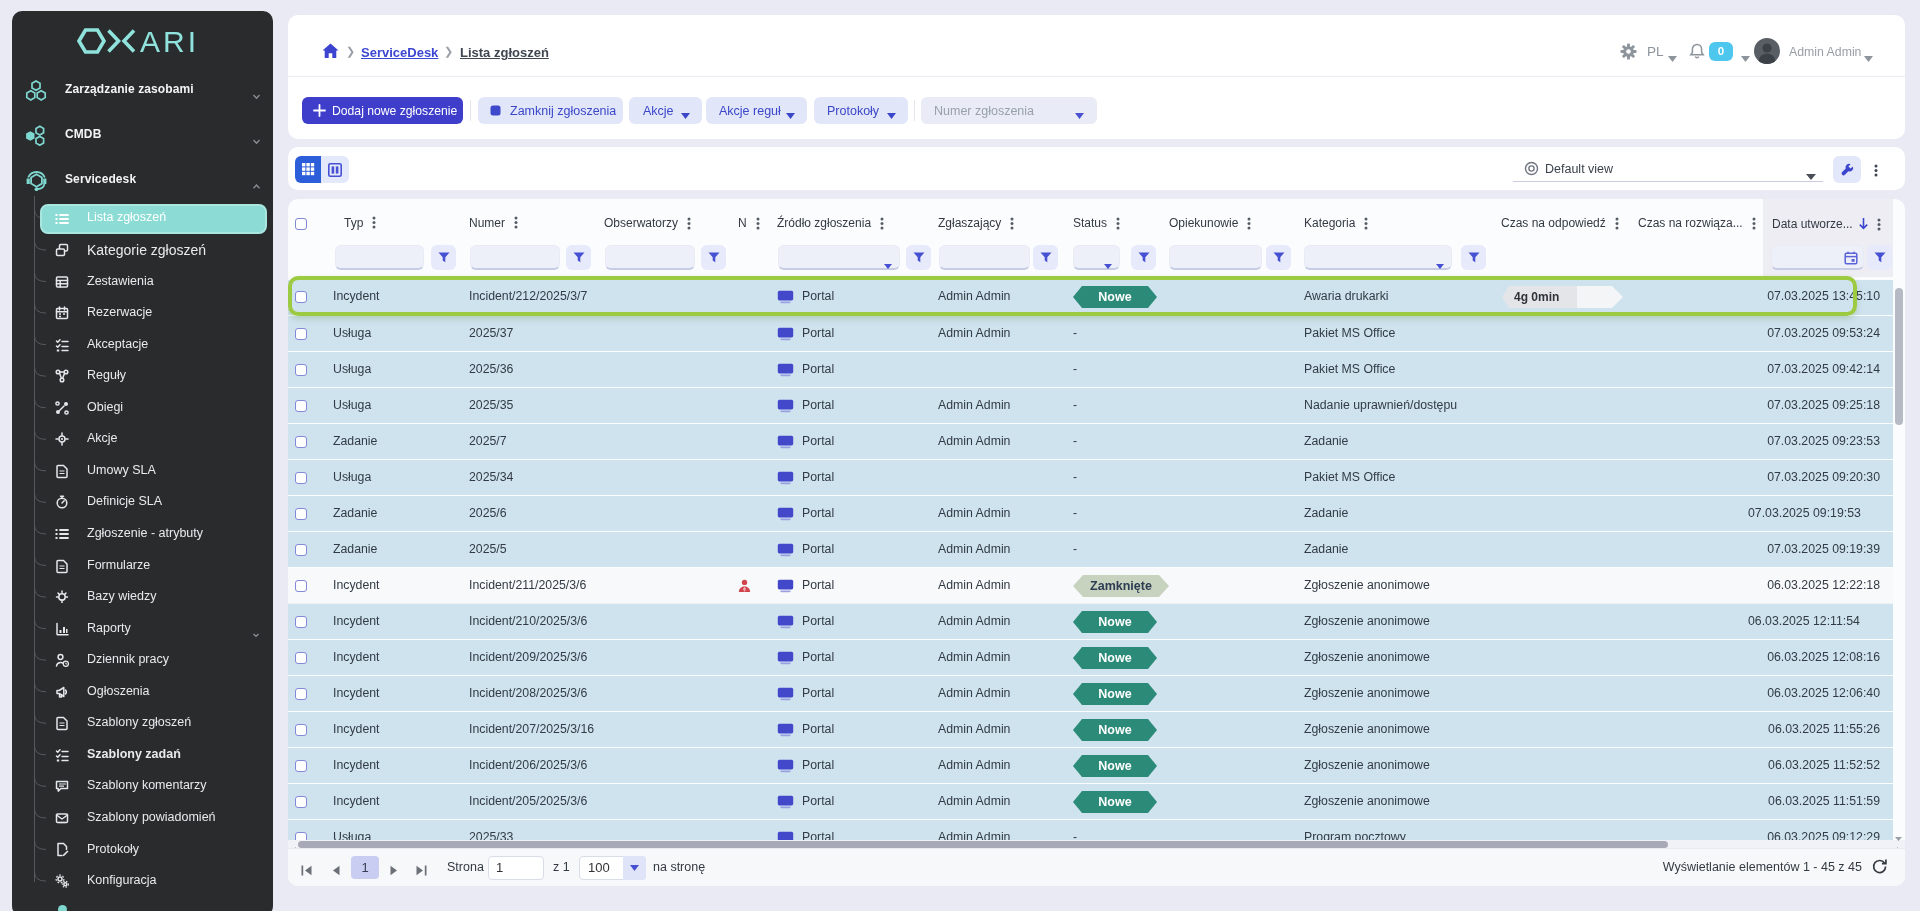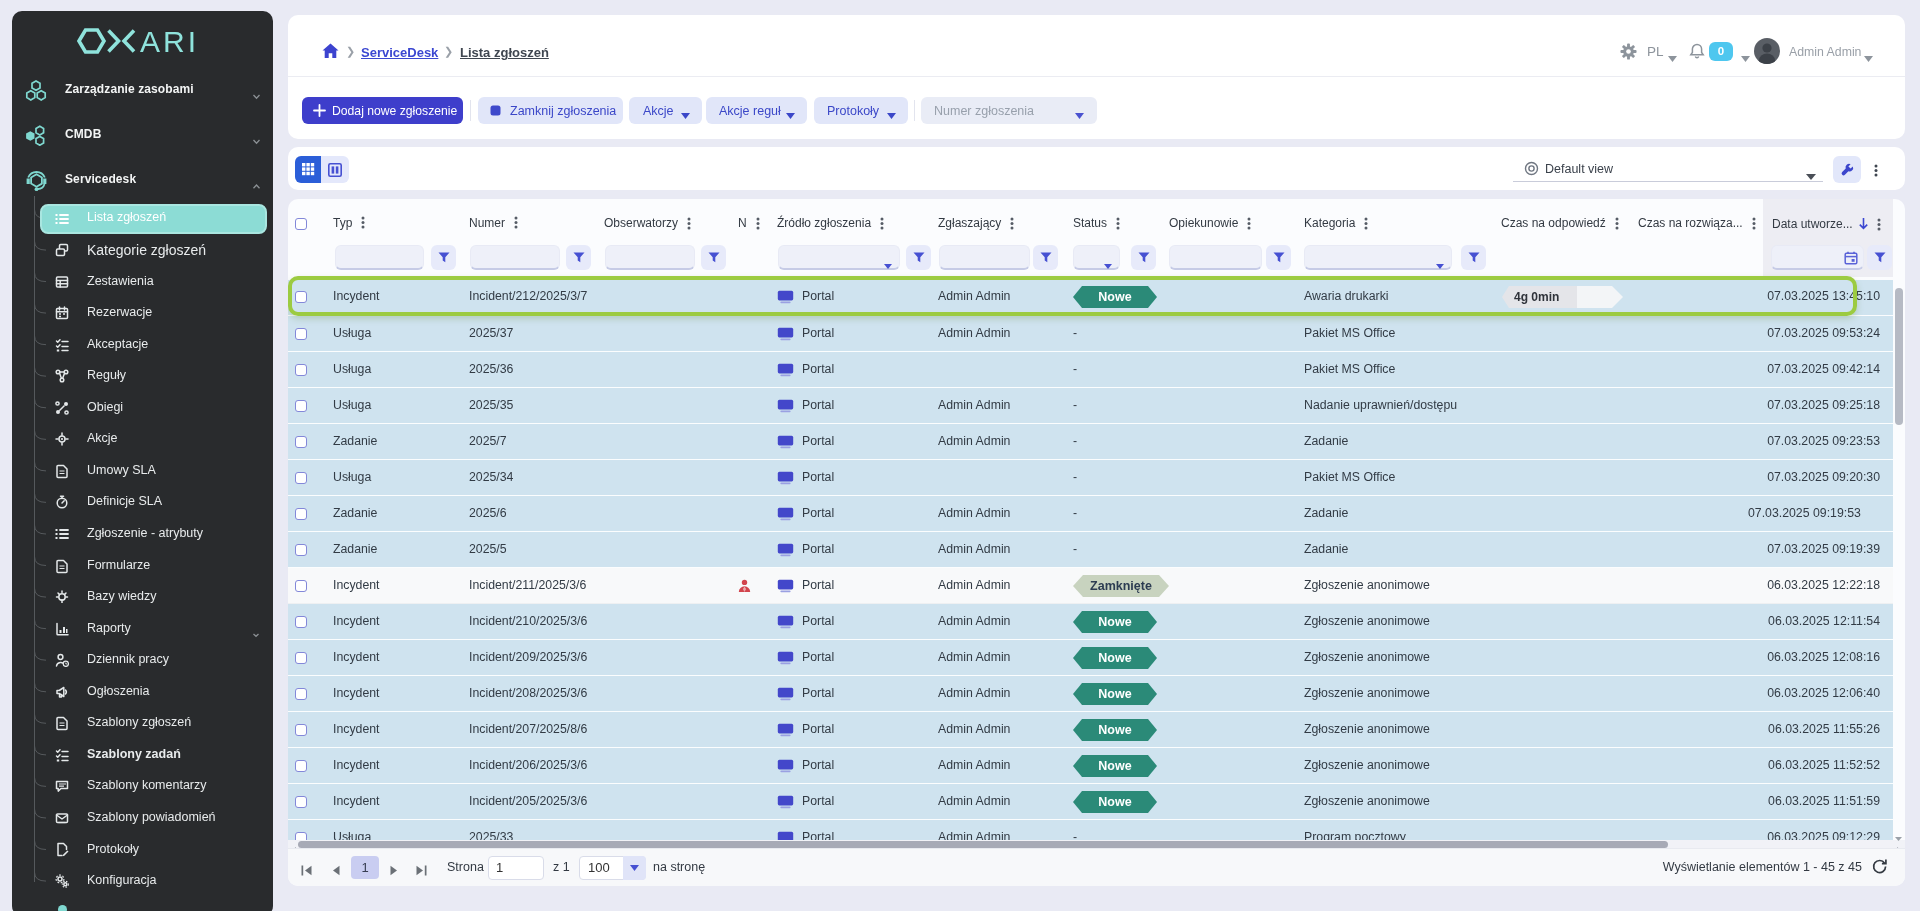--- a/index.html
+++ b/index.html
@@ -332,21 +332,21 @@
     </svg>
   </div>
 <div class="a" style="left:1874px;top:163px"><svg width="4" height="13" viewBox="0 0 4 13" style="">
       <circle cx="2" cy="2" r="1.5" fill="#3f4650"></circle>
       <circle cx="2" cy="6.5" r="1.5" fill="#3f4650"></circle>
       <circle cx="2" cy="11" r="1.5" fill="#3f4650"></circle>
     </svg></div>
 <div class="a" style="left:288px;top:199px;width:1617px;height:687px;background:#fbfcfe;border-radius:10px;overflow:hidden">
     <div class="a" style="left:1475px;top:0;width:130px;height:78px;background:#ededf3"></div>
     <div class="a cb" style="left:7px;top:19px"></div>
-    <div class="a lbl" style="left:45px;top:17px;display:flex;align-items:flex-start;gap:9px">
+    <div class="a lbl" style="left:56px;top:17px;display:flex;align-items:flex-start;gap:9px">
       <span>Typ</span>
       <svg width="4" height="13" viewBox="0 0 4 13" style="">
         <circle cx="2" cy="2" r="1.5" fill="#565c66"></circle>
         <circle cx="2" cy="6.5" r="1.5" fill="#565c66"></circle>
         <circle cx="2" cy="11" r="1.5" fill="#565c66"></circle>
       </svg>
     </div>
     <div class="a lbl" style="left:181px;top:17px;display:flex;align-items:flex-start;gap:9px">
       <span>Numer</span>
       <svg width="4" height="13" viewBox="0 0 4 13" style="">
@@ -652,21 +652,21 @@
       <div class="a" style="left:489px;top:11px"><svg width="17" height="14" viewBox="0 0 17 14" style="">
           <rect x="0.8" y="0.8" width="15.4" height="9.6" rx="1.6" fill="#4347ca"></rect>
           <rect x="3.4" y="11.6" width="10.2" height="1.7" rx="0.8" fill="#9aa0e2"></rect>
         </svg></div>
       <div class="a cell" style="left:514px;top:10px">Portal</div>
       <div class="a cell" style="left:650px;top:10px">Admin Admin</div>
       <div class="a" style="left:785px;top:7px">
         <div style="width:84px;height:22px;background:#2b8a78;color:#fff;font-size:12.5px;font-weight:700;text-align:center;line-height:22px;clip-path:polygon(9px 0,75px 0,100% 50%,75px 100%,9px 100%,0 50%)">Nowe</div>
       </div>
       <div class="a cell" style="left:1016px;top:10px">Zgłoszenie anonimowe</div>
-      <div class="a cell" style="left:1460px;top:10px;width:132px;text-align:right">06.03.2025 12:11:54</div>
+      <div class="a cell" style="left:1460px;top:10px;width:132px;">06.03.2025 12:11:54</div>
     </div>
     <div class="a" style="left:0;top:441px;width:1605px;height:36px;background:#cfe3ef;border-bottom:1px solid rgba(255,255,255,.9);">
       <div class="a cb" style="left:7px;top:12px"></div>
       <div class="a cell" style="left:45px;top:10px">Incydent</div>
       <div class="a cell" style="left:181px;top:10px">Incident/209/2025/3/6</div>
       <div class="a" style="left:489px;top:11px"><svg width="17" height="14" viewBox="0 0 17 14" style="">
           <rect x="0.8" y="0.8" width="15.4" height="9.6" rx="1.6" fill="#4347ca"></rect>
           <rect x="3.4" y="11.6" width="10.2" height="1.7" rx="0.8" fill="#9aa0e2"></rect>
         </svg></div>
       <div class="a cell" style="left:514px;top:10px">Portal</div>
@@ -689,21 +689,21 @@
       <div class="a cell" style="left:650px;top:10px">Admin Admin</div>
       <div class="a" style="left:785px;top:7px">
         <div style="width:84px;height:22px;background:#2b8a78;color:#fff;font-size:12.5px;font-weight:700;text-align:center;line-height:22px;clip-path:polygon(9px 0,75px 0,100% 50%,75px 100%,9px 100%,0 50%)">Nowe</div>
       </div>
       <div class="a cell" style="left:1016px;top:10px">Zgłoszenie anonimowe</div>
       <div class="a cell" style="left:1460px;top:10px;width:132px;text-align:right">06.03.2025 12:06:40</div>
     </div>
     <div class="a" style="left:0;top:513px;width:1605px;height:36px;background:#cfe3ef;border-bottom:1px solid rgba(255,255,255,.9);">
       <div class="a cb" style="left:7px;top:12px"></div>
       <div class="a cell" style="left:45px;top:10px">Incydent</div>
-      <div class="a cell" style="left:181px;top:10px">Incident/207/2025/8/6</div>
+      <div class="a cell" style="left:181px;top:10px">Incident/207/2025/3/16</div>
       <div class="a" style="left:489px;top:11px"><svg width="17" height="14" viewBox="0 0 17 14" style="">
           <rect x="0.8" y="0.8" width="15.4" height="9.6" rx="1.6" fill="#4347ca"></rect>
           <rect x="3.4" y="11.6" width="10.2" height="1.7" rx="0.8" fill="#9aa0e2"></rect>
         </svg></div>
       <div class="a cell" style="left:514px;top:10px">Portal</div>
       <div class="a cell" style="left:650px;top:10px">Admin Admin</div>
       <div class="a" style="left:785px;top:7px">
         <div style="width:84px;height:22px;background:#2b8a78;color:#fff;font-size:12.5px;font-weight:700;text-align:center;line-height:22px;clip-path:polygon(9px 0,75px 0,100% 50%,75px 100%,9px 100%,0 50%)">Nowe</div>
       </div>
       <div class="a cell" style="left:1016px;top:10px">Zgłoszenie anonimowe</div>

